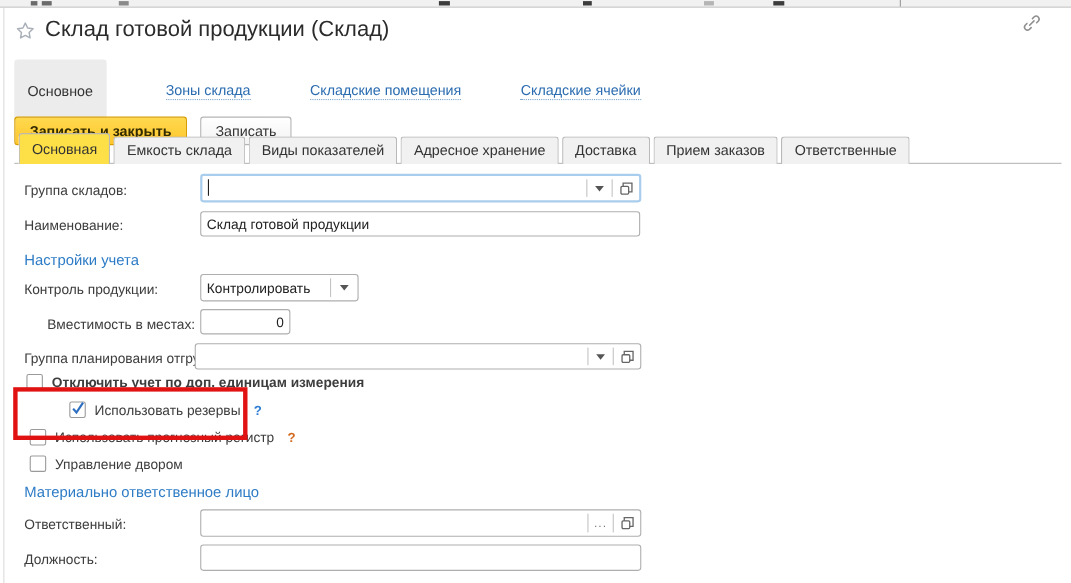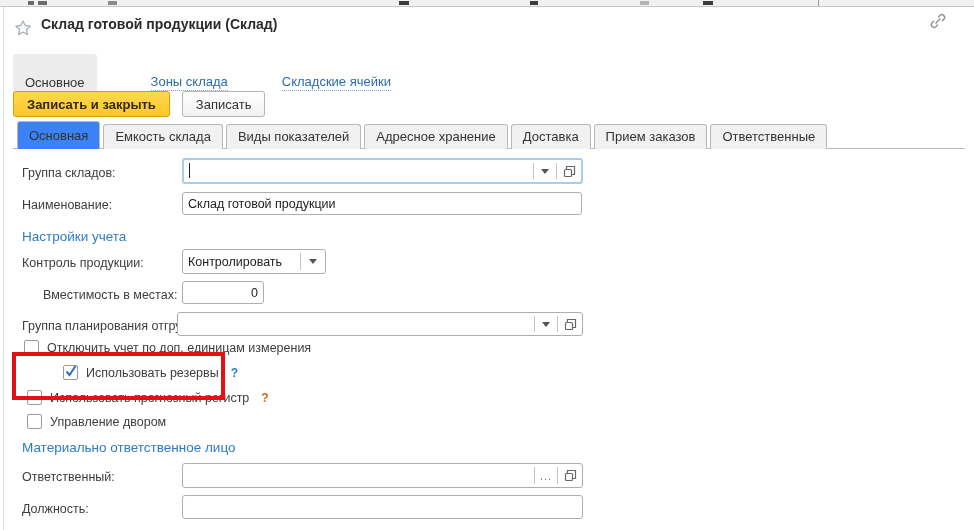--- a/index.html
+++ b/index.html
@@ -11,41 +11,41 @@
   }
   
   .top-strip{position:absolute;left:0;top:0;width:974px;height:6px;background:#f1f1f1;border-bottom:1px solid #c9c9c9;}
   .top-strip .m{position:absolute;top:1px;height:4px;background:#6b6b6b;}
   .top-strip .div{position:absolute;top:0;width:1px;height:6px;background:#9a9a9a;}
   
   .left-border{position:absolute;left:3px;top:7px;width:1px;height:523px;background:#dcdcdc;}
 
   
   .star{position:absolute;left:13px;top:18px;width:20px;height:20px;}
-  .page-title{position:absolute;left:41px;top:16px;font-size:14px;color:#2b2b2b;white-space:nowrap;font-weight:bold;}
+  .page-title{position:absolute;left:41px;top:16px;font-size:20px;color:#2b2b2b;white-space:nowrap;}
   .link-icon{position:absolute;left:929px;top:12px;width:18px;height:18px;}
 
   
   .nav{position:absolute;left:13px;top:54px;display:flex;align-items:center;gap:18px;font-size:13px;}
   .nav-active{background:#ececec;border-radius:3px;padding:21px 12px;color:#333;}
   .nav-link{color:#2b6cb0;border-bottom:1px dotted #7da7cf;padding-bottom:1px;cursor:pointer;margin-left:36px;}
 
   
-  .cmdbar{position:absolute;left:13px;top:91px;display:flex;gap:12px;align-items:center;}
+  .cmdbar{position:absolute;left:13px;top:106px;display:flex;gap:12px;align-items:center;}
   .btn{height:26px;display:flex;align-items:center;gap:6px;padding:0 13px;font-size:13px;
        background:linear-gradient(#ffffff,#f2f2f2);border:1px solid #b5b5b5;border-radius:3px;color:#333;cursor:pointer;box-sizing:border-box;}
   .btn-primary{background:linear-gradient(#ffd94e,#fec62c);border:1px solid #d89e00;font-weight:bold;color:#322a00;}
   .printer{width:15px;height:13px;display:inline-block;}
 
   
   .tabline{position:absolute;left:13px;top:148px;width:952px;height:1px;background:#b9b9b9;z-index:1;}
   .tabs{position:absolute;left:17px;top:121px;height:28px;display:flex;align-items:flex-end;gap:3px;z-index:2;font-size:13px;}
   .tab{height:24px;line-height:24px;padding:0 11px;background:#f1f1f1;border:1px solid #b9b9b9;
        border-bottom:none;border-radius:3px 3px 0 0;color:#333;white-space:nowrap;cursor:pointer;box-sizing:content-box;}
-  .tab.active{height:27px;line-height:27px;background:#3b82f6;position:relative;z-index:3;
+  .tab.active{height:27px;line-height:27px;background:#fde047;position:relative;z-index:3;
        box-shadow:0 1px 0 0 #ffffff;}
 
   
   .flabel{position:absolute;left:22px;font-size:12.5px;color:#3d3d3d;white-space:nowrap;}
   .section{position:absolute;left:22px;font-size:13.5px;color:#2e7cc6;white-space:nowrap;}
   .fld{position:absolute;background:#fff;border:1px solid #aeaeae;border-radius:3px;box-sizing:border-box;
        display:flex;align-items:stretch;font-size:12.5px;color:#222;}
   .fld .txt{flex:1;border:none;outline:none;background:transparent;padding:0 5px;font:inherit;color:inherit;min-width:0;}
   .fld .txt.num{text-align:right;}
   .fld .sep{width:1px;background:#c4c4c4;margin:3px 0;}
@@ -91,20 +91,21 @@
   <svg viewBox="0 0 18 18" fill="none" stroke="#8f8f8f" stroke-width="1.4" stroke-linecap="round">
     <path d="M7 11l4-4"></path>
     <path d="M9.6 4.9l1.6-1.6a2.7 2.7 0 013.8 3.8l-1.6 1.6"></path>
     <path d="M8.4 13.1l-1.6 1.6a2.7 2.7 0 01-3.8-3.8l1.6-1.6"></path>
   </svg>
 </span>
 
 <div class="nav">
   <span class="nav-active">Основное</span>
   <span class="nav-link">Зоны склада</span>
+  <span class="nav-link">Складские помещения</span>
   <span class="nav-link">Складские ячейки</span>
 </div>
 
 <div class="cmdbar">
   <button class="btn btn-primary">Записать и закрыть</button>
   <button class="btn">Записать</button>
 </div>
 
 <div class="tabline"></div>
 <div class="tabs">
@@ -164,21 +165,21 @@
     </div>
   <div class="sep"></div>
   <div class="cell" style="width:24px;">
     <svg class="openicon" viewBox="0 0 13 13" fill="none" stroke="#666" stroke-width="1.2">
       <path d="M3.5 4.5v-3h8v8h-3"></path>
         <rect x="1.5" y="4.5" width="7" height="7" rx="1"></rect>
     </svg>
   </div>
 </div>
 
-<div class="chkrow" style="left:24px;top:340px;">
+<div class="chkrow" style="left:24px;top:340px;font-weight:bold;">
   <span class="chk"></span>
   <span>Отключить учет по доп. единицам измерения</span>
 </div>
 
 <div class="chkrow" style="left:23px;top:365px;padding-left:40px;">
   <span class="chk">
     <svg viewBox="0 0 14 14" fill="none" stroke="#2d6fc0" stroke-width="2">
         <path d="M2.5 7.5l3 3.5 6-9"></path>
       </svg>
   </span>

